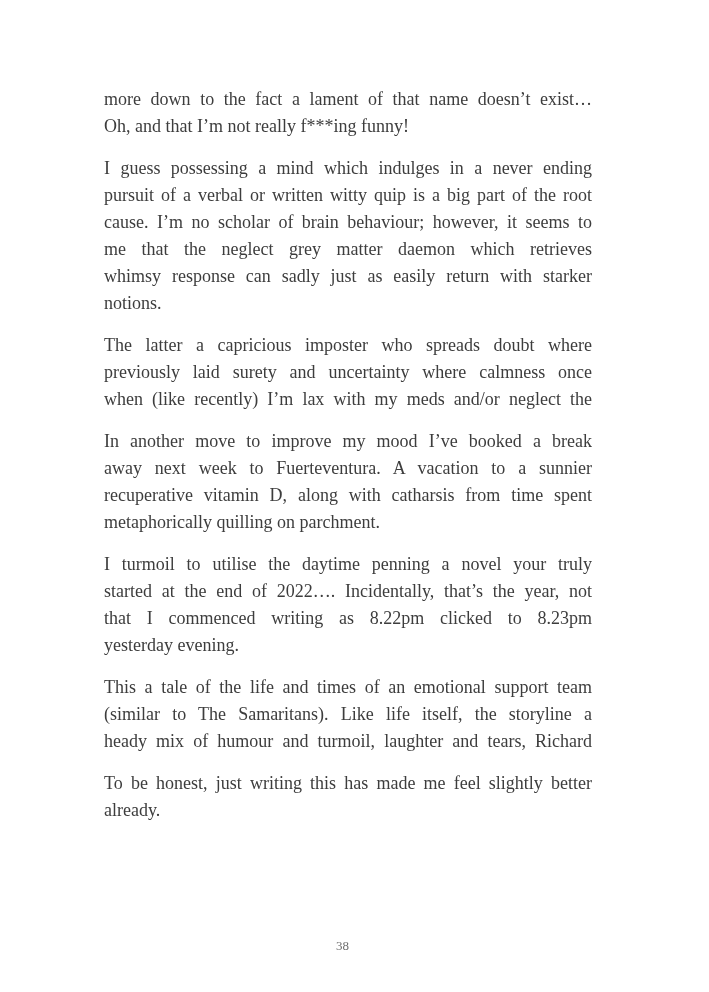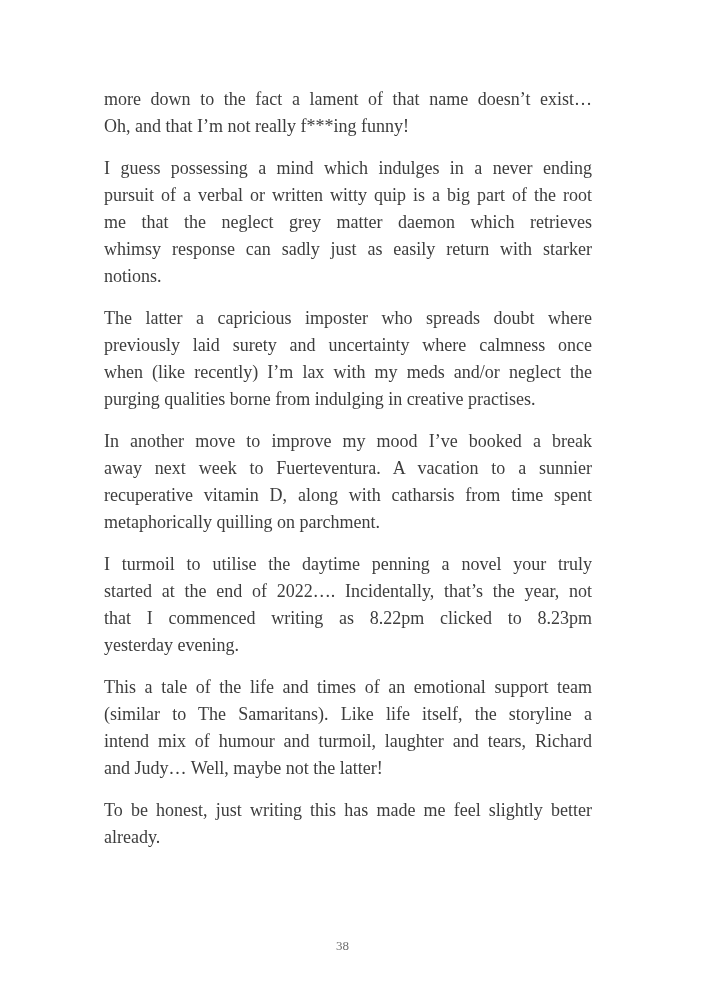--- a/index.html
+++ b/index.html
@@ -58,47 +58,46 @@
 
 <div class="page">
   <main class="text-block" id="paragraphs">
       <p class="paragraph">
         <span class="line">more down to the fact a lament of that name doesn’t exist…</span>
         <span class="line last">Oh, and that I’m not really f***ing funny!</span>
       </p>
       <p class="paragraph">
         <span class="line">I guess possessing a mind which indulges in a never ending</span>
         <span class="line">pursuit of a verbal or written witty quip is a big part of the root</span>
+        <span class="line">cause. I’m no scholar of brain behaviour; however, it seems to</span>
         <span class="line">me that the neglect grey matter daemon which retrieves</span>
         <span class="line">whimsy response can sadly just as easily return with starker</span>
         <span class="line last">notions.</span>
       </p>
       <p class="paragraph">
         <span class="line">The latter a capricious imposter who spreads doubt where</span>
         <span class="line">previously laid surety and uncertainty where calmness once</span>
         <span class="line">when (like recently) I’m lax with my meds and/or neglect the</span>
-        <span class="line last">purging qualities borne from indulging in creative practises.</span>
       </p>
       <p class="paragraph">
         <span class="line">In another move to improve my mood I’ve booked a break</span>
         <span class="line">away next week to Fuerteventura. A vacation to a sunnier</span>
         <span class="line">recuperative vitamin D, along with catharsis from time spent</span>
         <span class="line last">metaphorically quilling on parchment.</span>
       </p>
       <p class="paragraph">
         <span class="line">I turmoil to utilise the daytime penning a novel your truly</span>
         <span class="line">started at the end of 2022…. Incidentally, that’s the year, not</span>
         <span class="line">that I commenced writing as 8.22pm clicked to 8.23pm</span>
         <span class="line last">yesterday evening.</span>
       </p>
       <p class="paragraph">
         <span class="line">This a tale of the life and times of an emotional support team</span>
         <span class="line">(similar to The Samaritans). Like life itself, the storyline a</span>
-        <span class="line">intend mix of humour and turmoil, laughter and tears, Richard</span>
-        <span class="line last">and Judy… Well, maybe not the latter!</span>
+        <span class="line">heady mix of humour and turmoil, laughter and tears, Richard</span>
       </p>
       <p class="paragraph">
         <span class="line">To be honest, just writing this has made me feel slightly better</span>
         <span class="line last">already.</span>
       </p>
     </main>
   <footer class="page-number" style="color: rgb(110, 110, 110);">38</footer>
 </div>
 
 </body></html>

